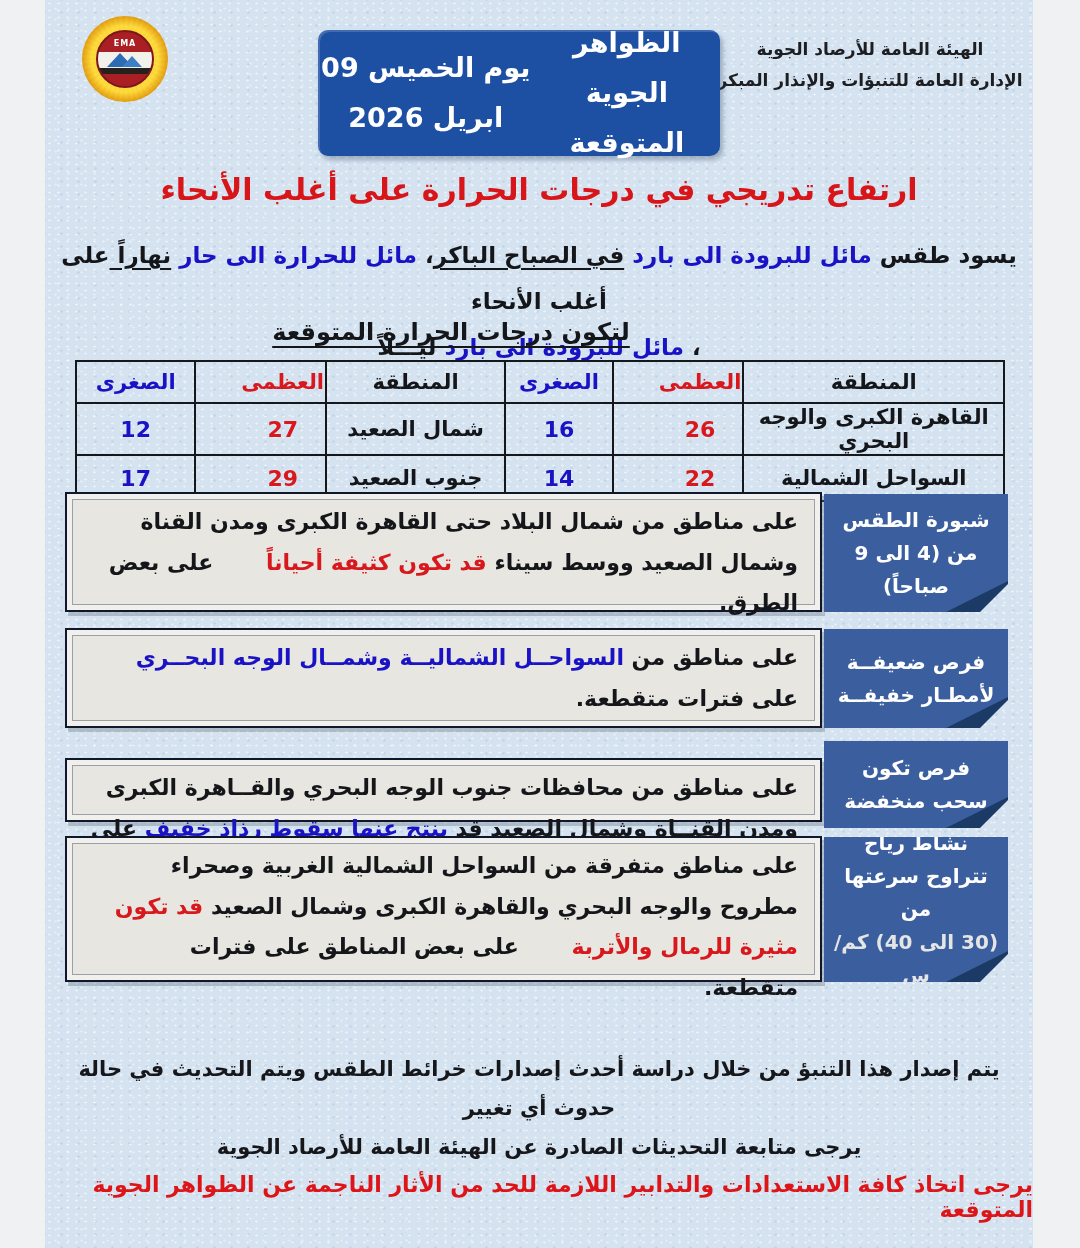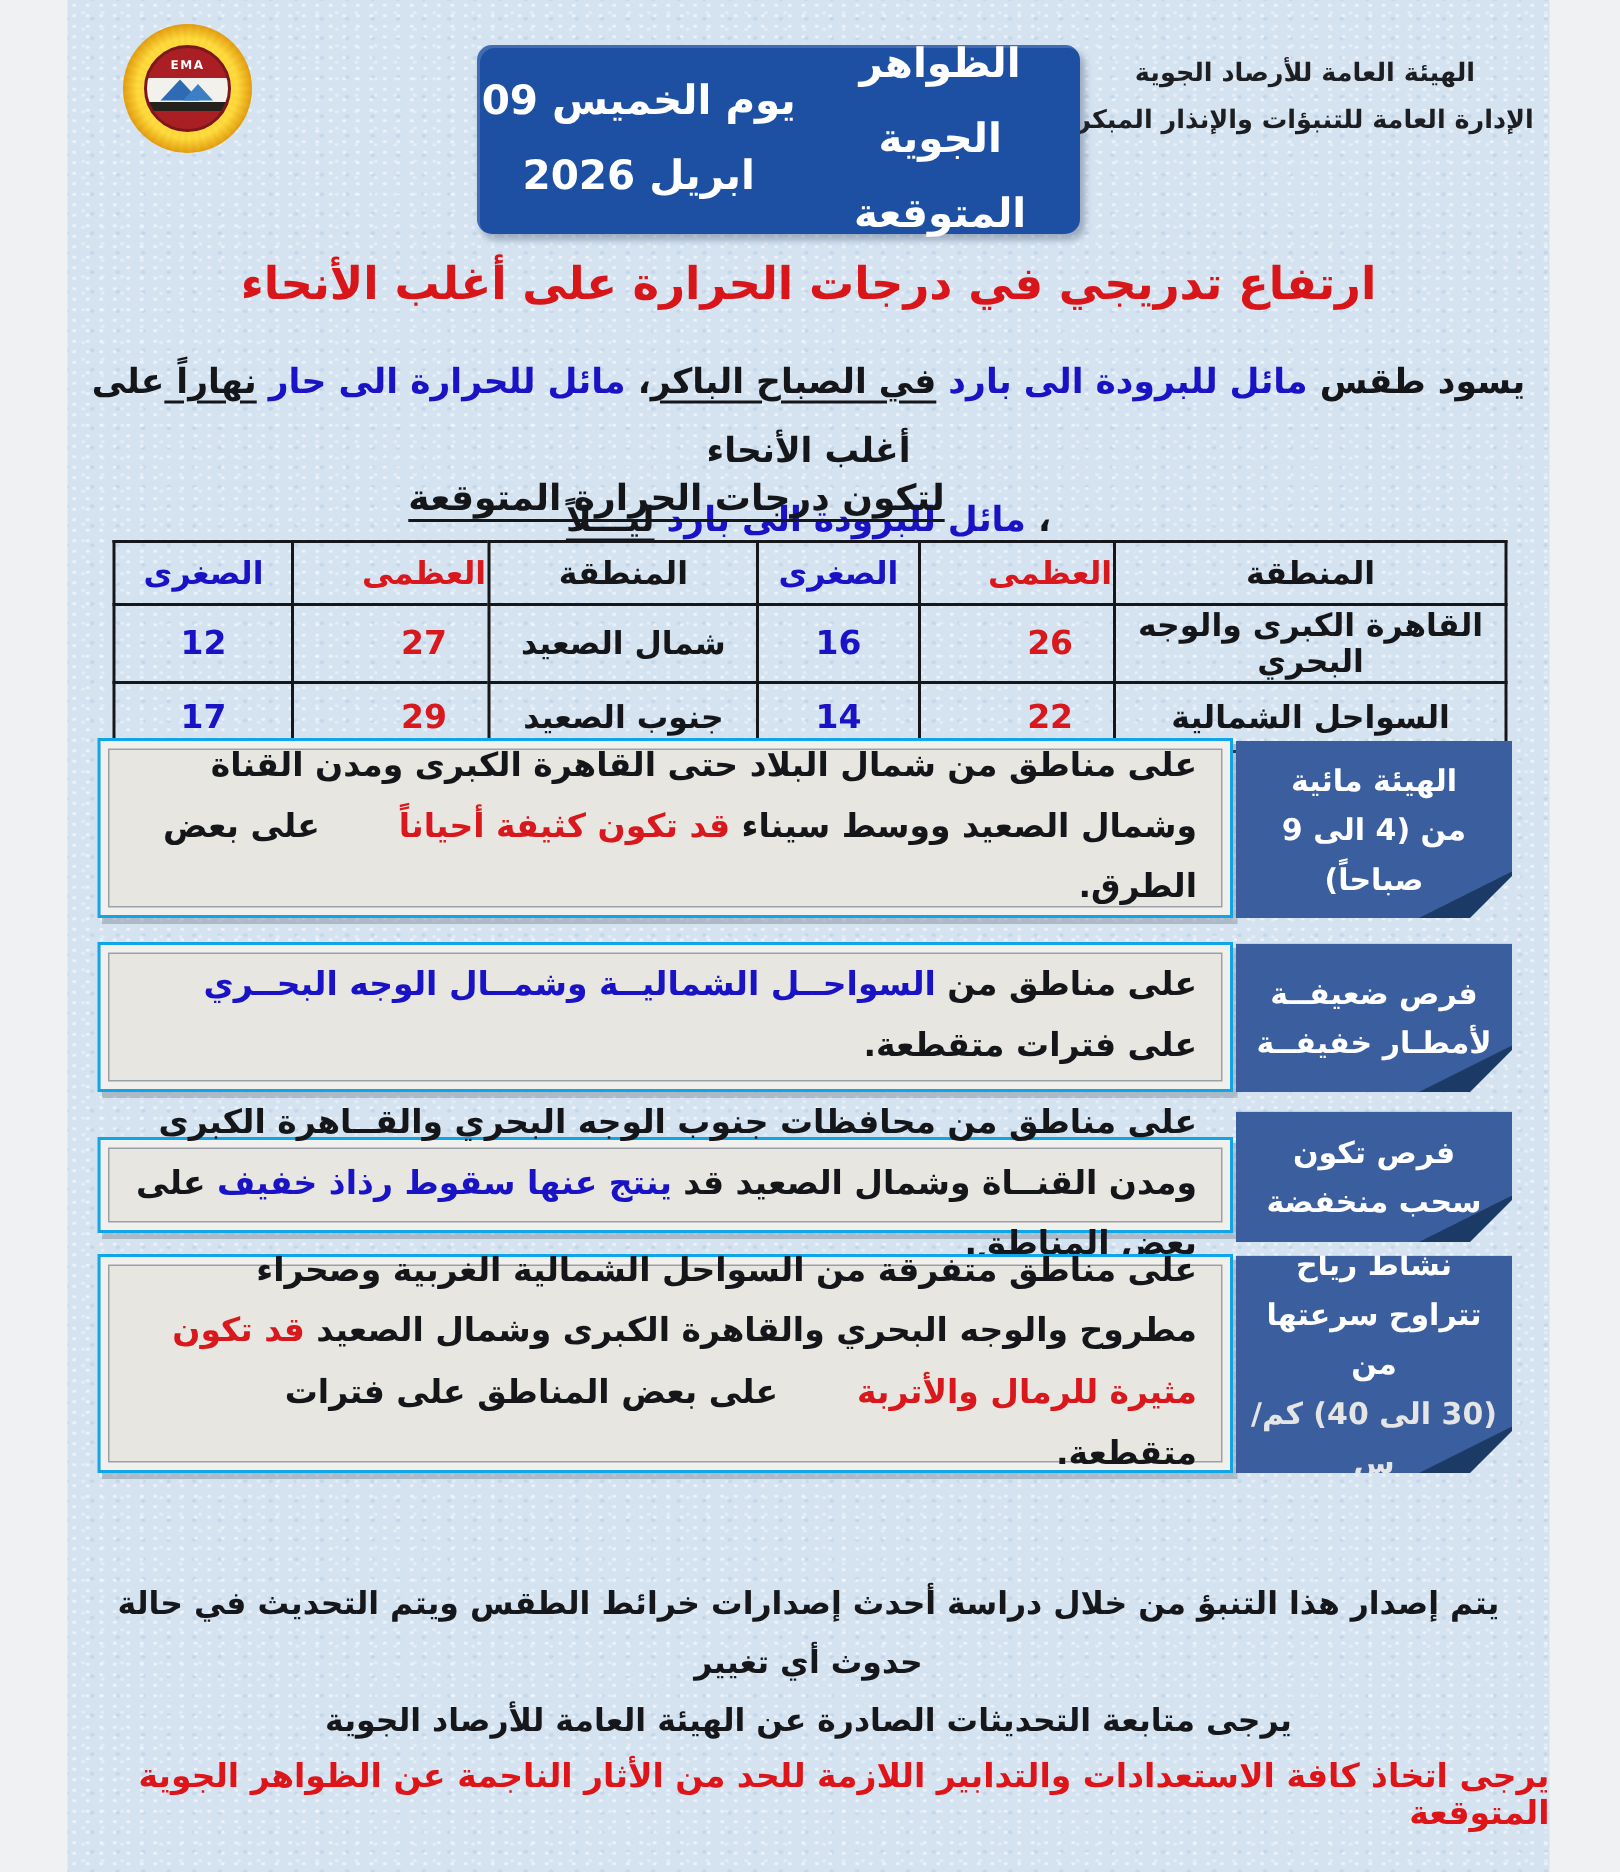--- a/index.html
+++ b/index.html
@@ -80,23 +80,23 @@
   table.temp{position:absolute;left:75px;top:360px;width:930px;border-collapse:collapse;direction:rtl;}
   table.temp th,table.temp td{border:2px solid #15171a;text-align:center;vertical-align:middle;font-weight:bold;}
   table.temp th{height:38px;font-size:21px;}
   table.temp td{height:42px;font-size:22px;}
   table.temp td.region{font-size:21px;}
 
   
   .notice-box{
     position:absolute;left:65px;width:757px;box-sizing:border-box;
     background:#e8e6e1;
-    border:2px solid #0ea5e9;
+    border:2px solid #0f172a;
     box-shadow:inset 0 0 0 5px #f2f0ec, inset 0 0 0 6px #9aa0a7, 3px 4px 0 rgba(96,108,124,.35);
-    display:flex;align-items:center;
+    display:flex;
     padding:8px 22px;
   }
   .notice-box .body{width:100%;text-align:right;font-weight:bold;font-size:22px;line-height:1.85;color:#14161a;}
   .notice-tab{
     position:absolute;left:824px;width:184px;box-sizing:border-box;
     background:#3b5f9e;color:#fff;font-weight:bold;font-size:20px;line-height:1.65;text-align:center;
     display:flex;flex-direction:column;justify-content:center;
     clip-path:polygon(0 0,100% 0,100% calc(100% - 28px),calc(100% - 28px) 100%,0 100%);
     filter:drop-shadow(2px 3px 2px rgba(60,75,100,.45));
     padding:4px 8px;
@@ -196,21 +196,21 @@
         </tr>
       </tbody>
   </table>
 
   <div class="row0">
     <div class="notice-box">
       <div class="body"><span class="seg ink">على مناطق من شمال البلاد حتى القاهرة الكبرى ومدن القناة وشمال الصعيد ووسط سيناء </span><span class="seg red">قد تكون كثيفة أحياناً</span><span class="seg ink"> على بعض الطرق.</span></div>
     </div>
   </div>
   <div class="notice-tab row0">
-      <div class="tab-line white">الهيئة مائية</div>
+      <div class="tab-line white">شبورة الطقس</div>
       <div class="tab-line white">من (4 الى 9 صباحاً)</div>
     </div>
 
   <div class="row1">
     <div class="notice-box">
       <div class="body"><span class="seg ink">على مناطق من </span><span class="seg blue">السواحــل الشماليــة وشمــال الوجه البحــري</span><span class="seg ink"> على فترات متقطعة.</span></div>
     </div>
   </div>
   <div class="notice-tab row1">
       <div class="tab-line white">فرص  ضعيفــة</div>

